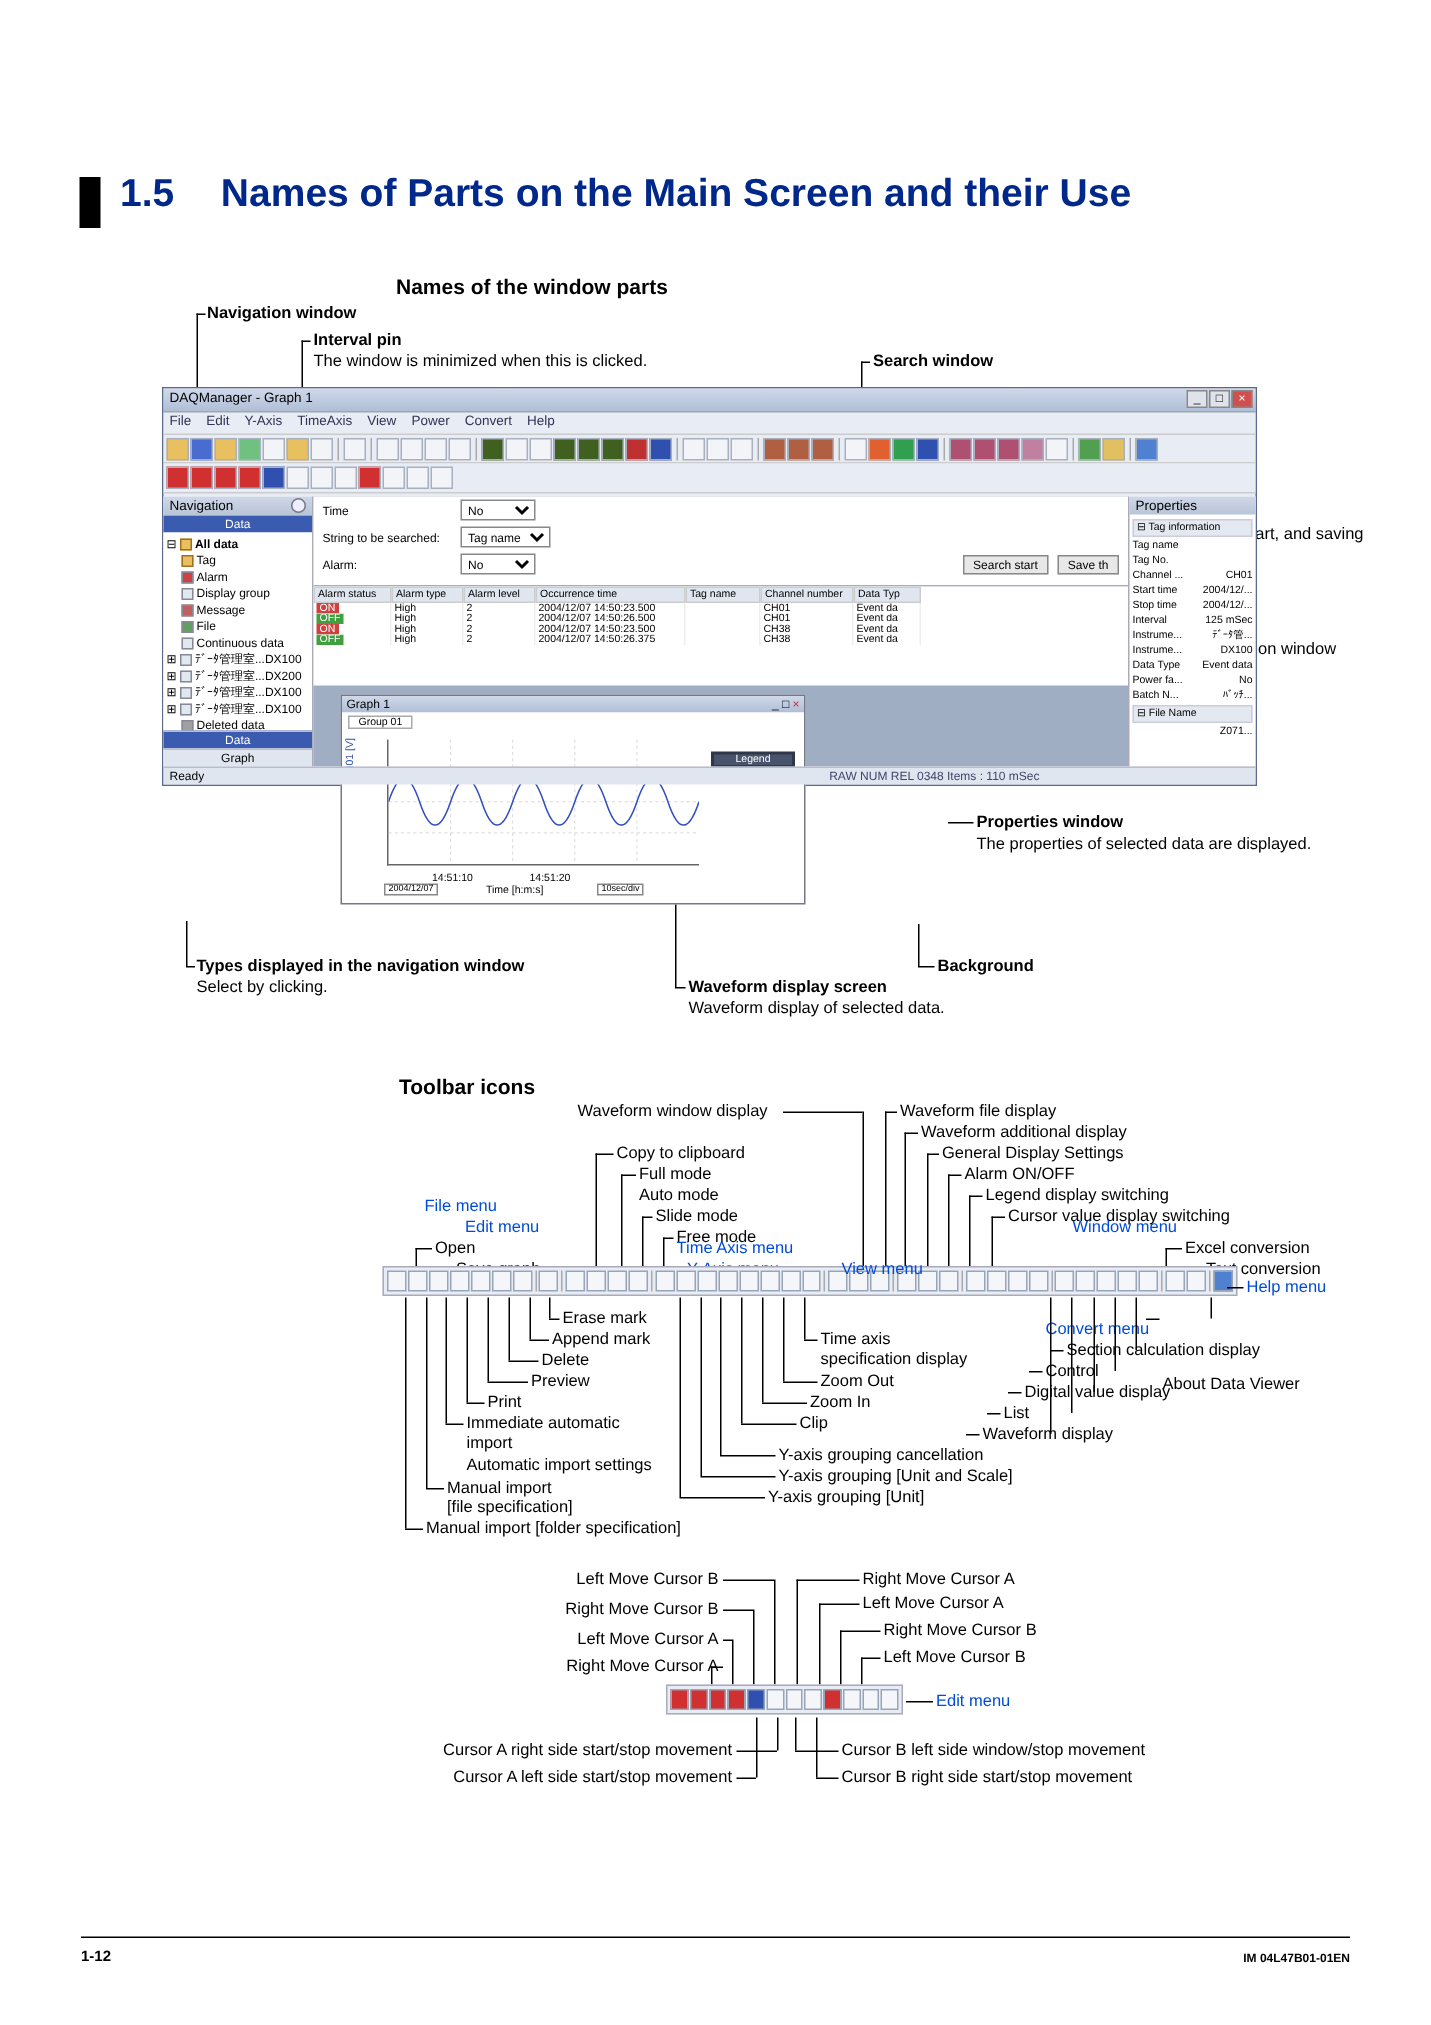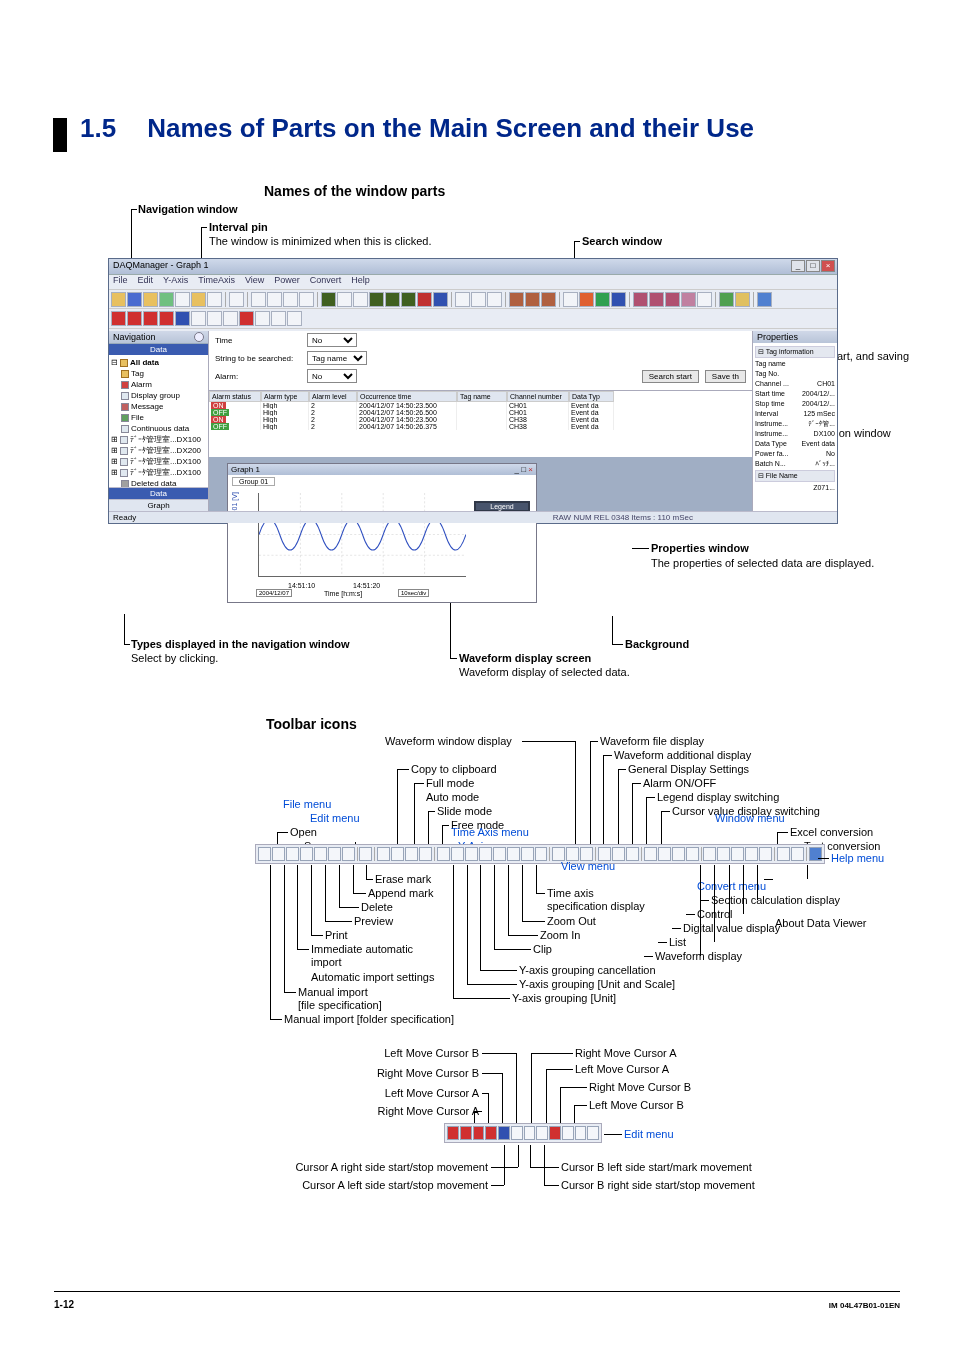--- a/index.html
+++ b/index.html
@@ -652,21 +652,21 @@
     <span class="tb"></span>
     <span class="sep"></span>
   <span class="tb" style="background:#5080d0"></span>
 </div>
 <div class="label blue" style="left:831px; top:852px;"><span>Help menu</span></div>
 <div class="line h" style="left:818px; top:858px; width:11px;"></div>
 
 <div class="label" style="left:375px; top:873px;"><span>Erase mark</span></div>
 <div class="line v" style="left:366px; top:865px; height:14px;"></div>
 <div class="line h" style="left:366px; top:879px; width:7px;"></div>
-<div class="label blue" style="left:561px; top:860px;"><span>View menu</span></div>
+<div class="label blue" style="left:561px; top:840px;"><span>View menu</span></div>
 <div class="label" style="left:775px; top:873px;margin-top:44px;"><span>About Data Viewer</span></div>
 <div class="line v" style="left:807px; top:865px; height:14px;"></div>
 <div class="line h" style="left:764px; top:879px; width:9px;"></div>
 
 <div class="label" style="left:368px; top:887px;"><span>Append mark</span></div>
 <div class="line v" style="left:353px; top:865px; height:28px;"></div>
 <div class="line h" style="left:353px; top:893px; width:13px;"></div>
 <div class="label" style="left:547px; top:887px;"><span>Time axis</span></div>
 <div class="label" style="left:547px; top:900px;"><span>specification display</span></div>
 <div class="line v" style="left:536px; top:865px; height:28px;"></div>
@@ -775,21 +775,21 @@
   <span class="tb"></span>
   <span class="tb"></span>
   <span class="tb"></span>
 </div>
 <div class="label blue" style="left:624px; top:1128px;"><span>Edit menu</span></div>
 <div class="line h" style="left:604px; top:1134px; width:18px;"></div>
 
 <div class="label" style="left:272px; top:1161px; text-align:right; width:216px;"><span>Cursor A right side start/stop movement</span></div>
 <div class="line h" style="left:491px; top:1167px; width:27px;"></div>
 <div class="line v" style="left:518px; top:1145px; height:22px;"></div>
-<div class="label" style="left:561px; top:1161px;"><span>Cursor B left side start/mark movement</span></div>
+<div class="label" style="left:561px; top:1161px;"><span>Cursor B left side window/stop movement</span></div>
 <div class="line h" style="left:530px; top:1167px; width:29px;"></div>
 <div class="line v" style="left:530px; top:1145px; height:22px;"></div>
 
 <div class="label" style="left:272px; top:1179px; text-align:right; width:216px;"><span>Cursor A left side start/stop movement</span></div>
 <div class="line h" style="left:491px; top:1185px; width:13px;"></div>
 <div class="line v" style="left:504px; top:1145px; height:40px;"></div>
 <div class="label" style="left:561px; top:1179px;"><span>Cursor B right side start/stop movement</span></div>
 <div class="line h" style="left:544px; top:1185px; width:15px;"></div>
 <div class="line v" style="left:544px; top:1145px; height:40px;"></div>
 

